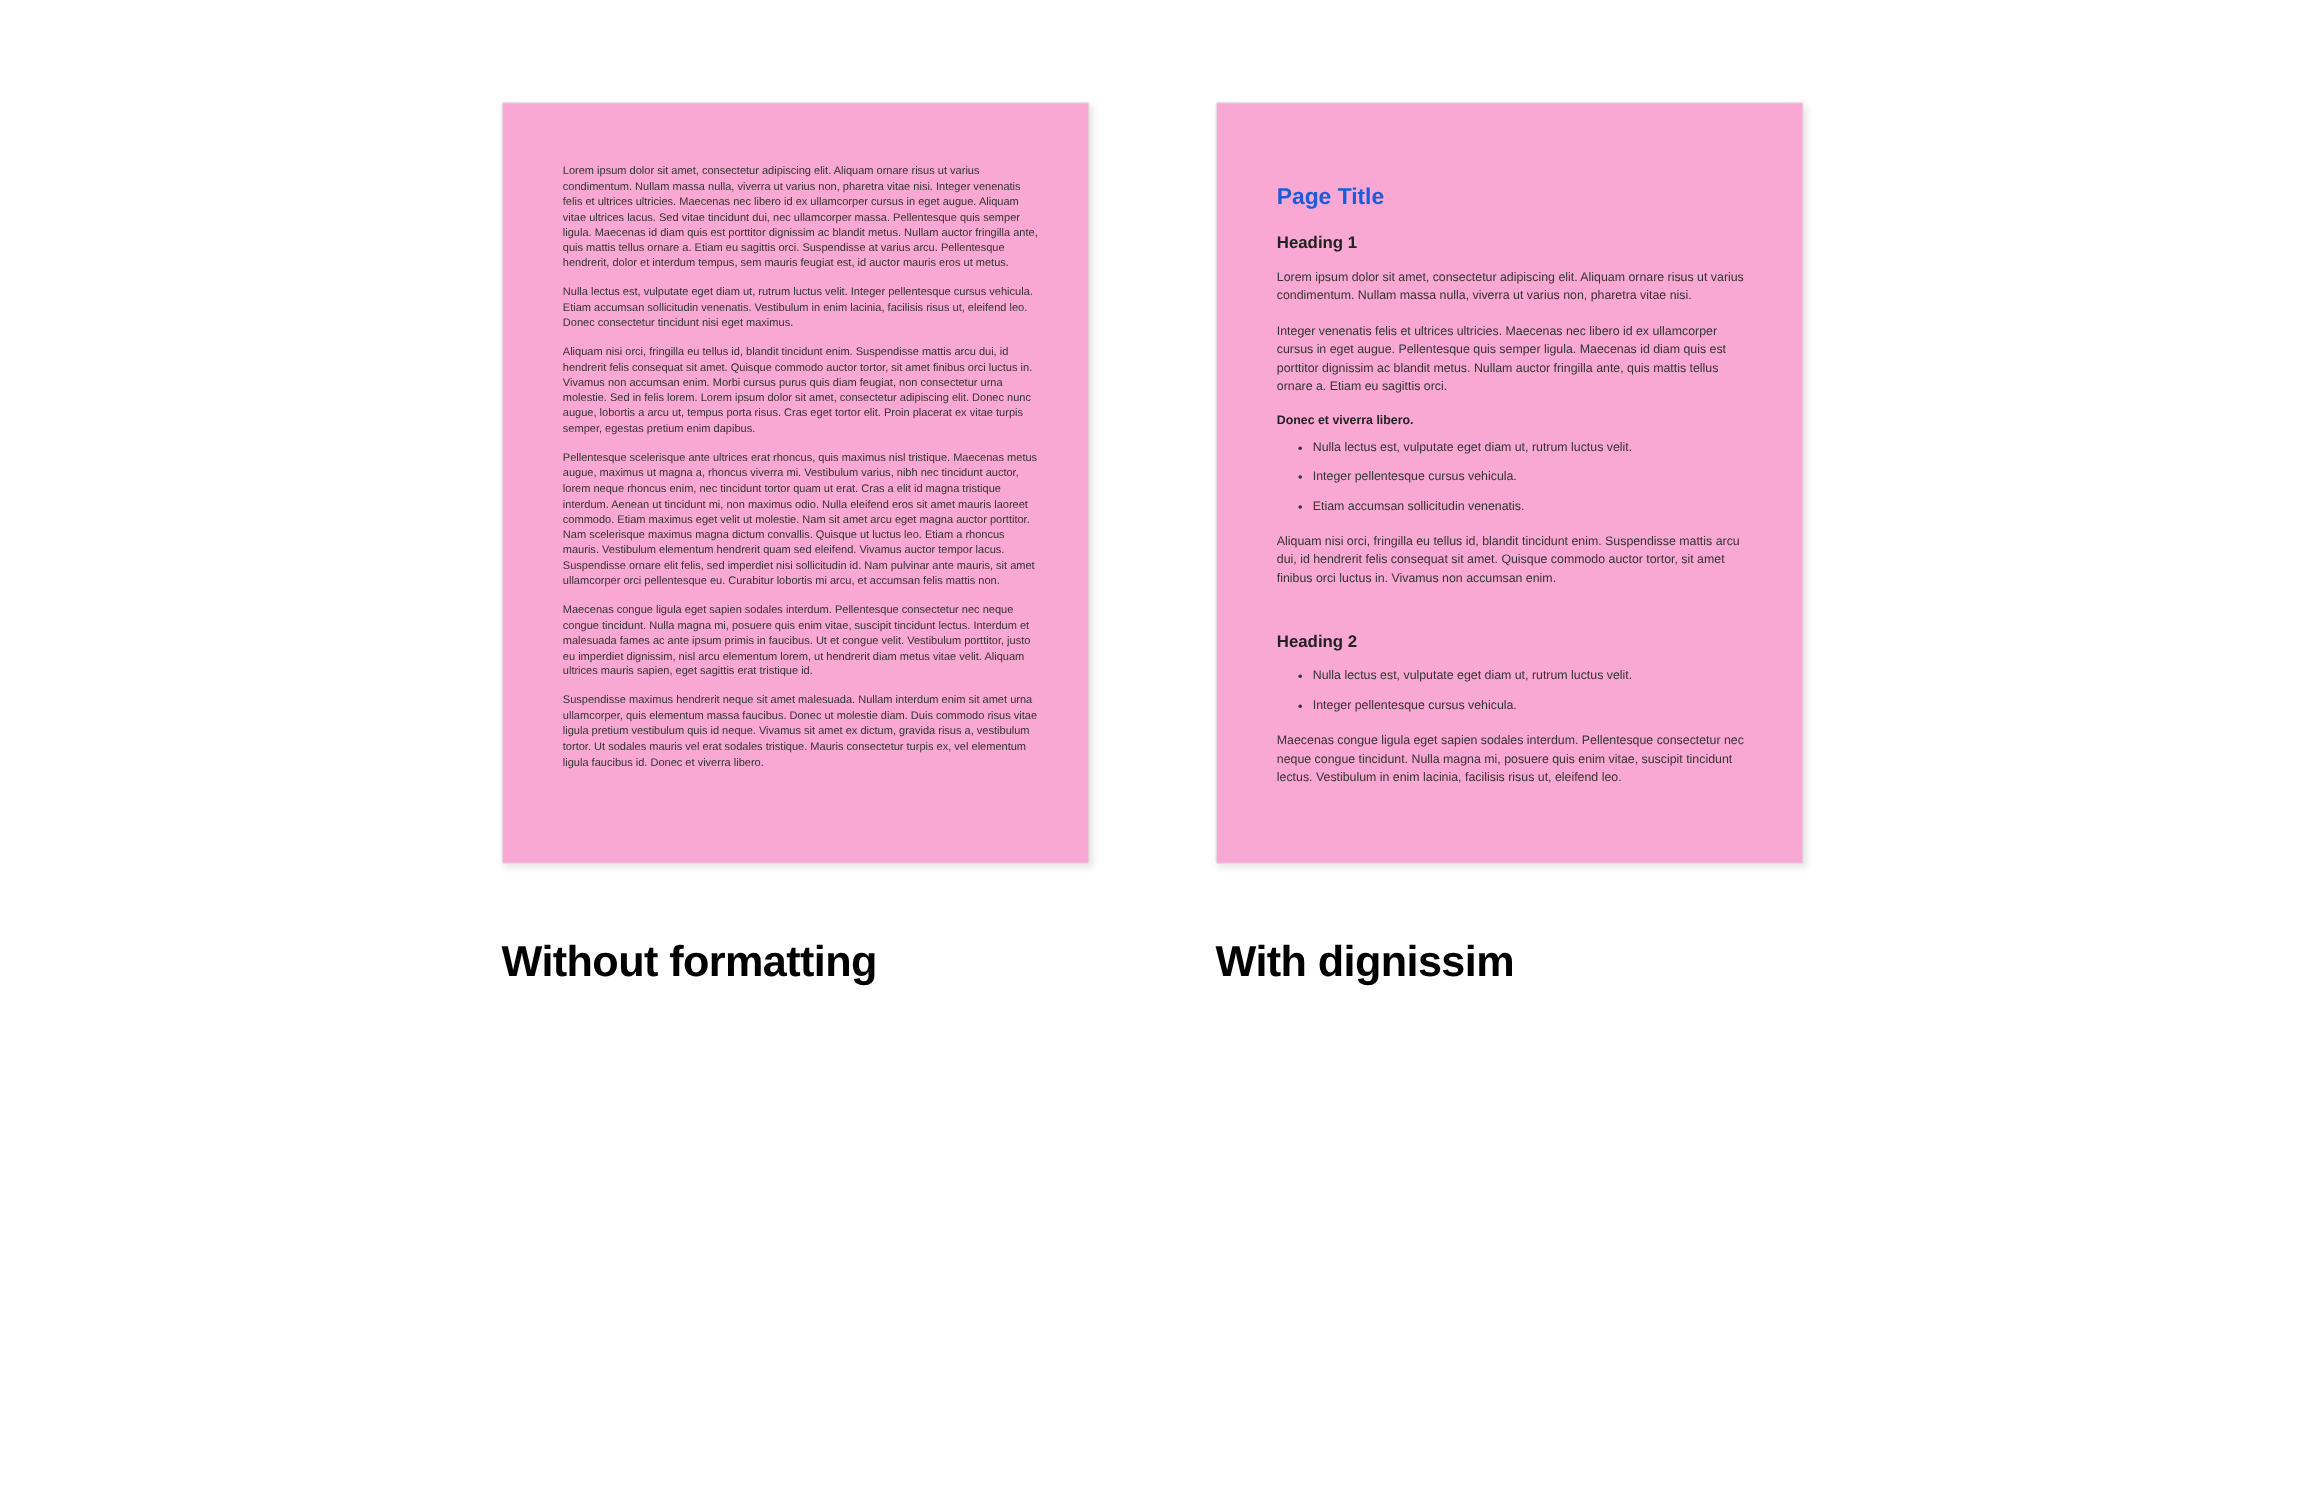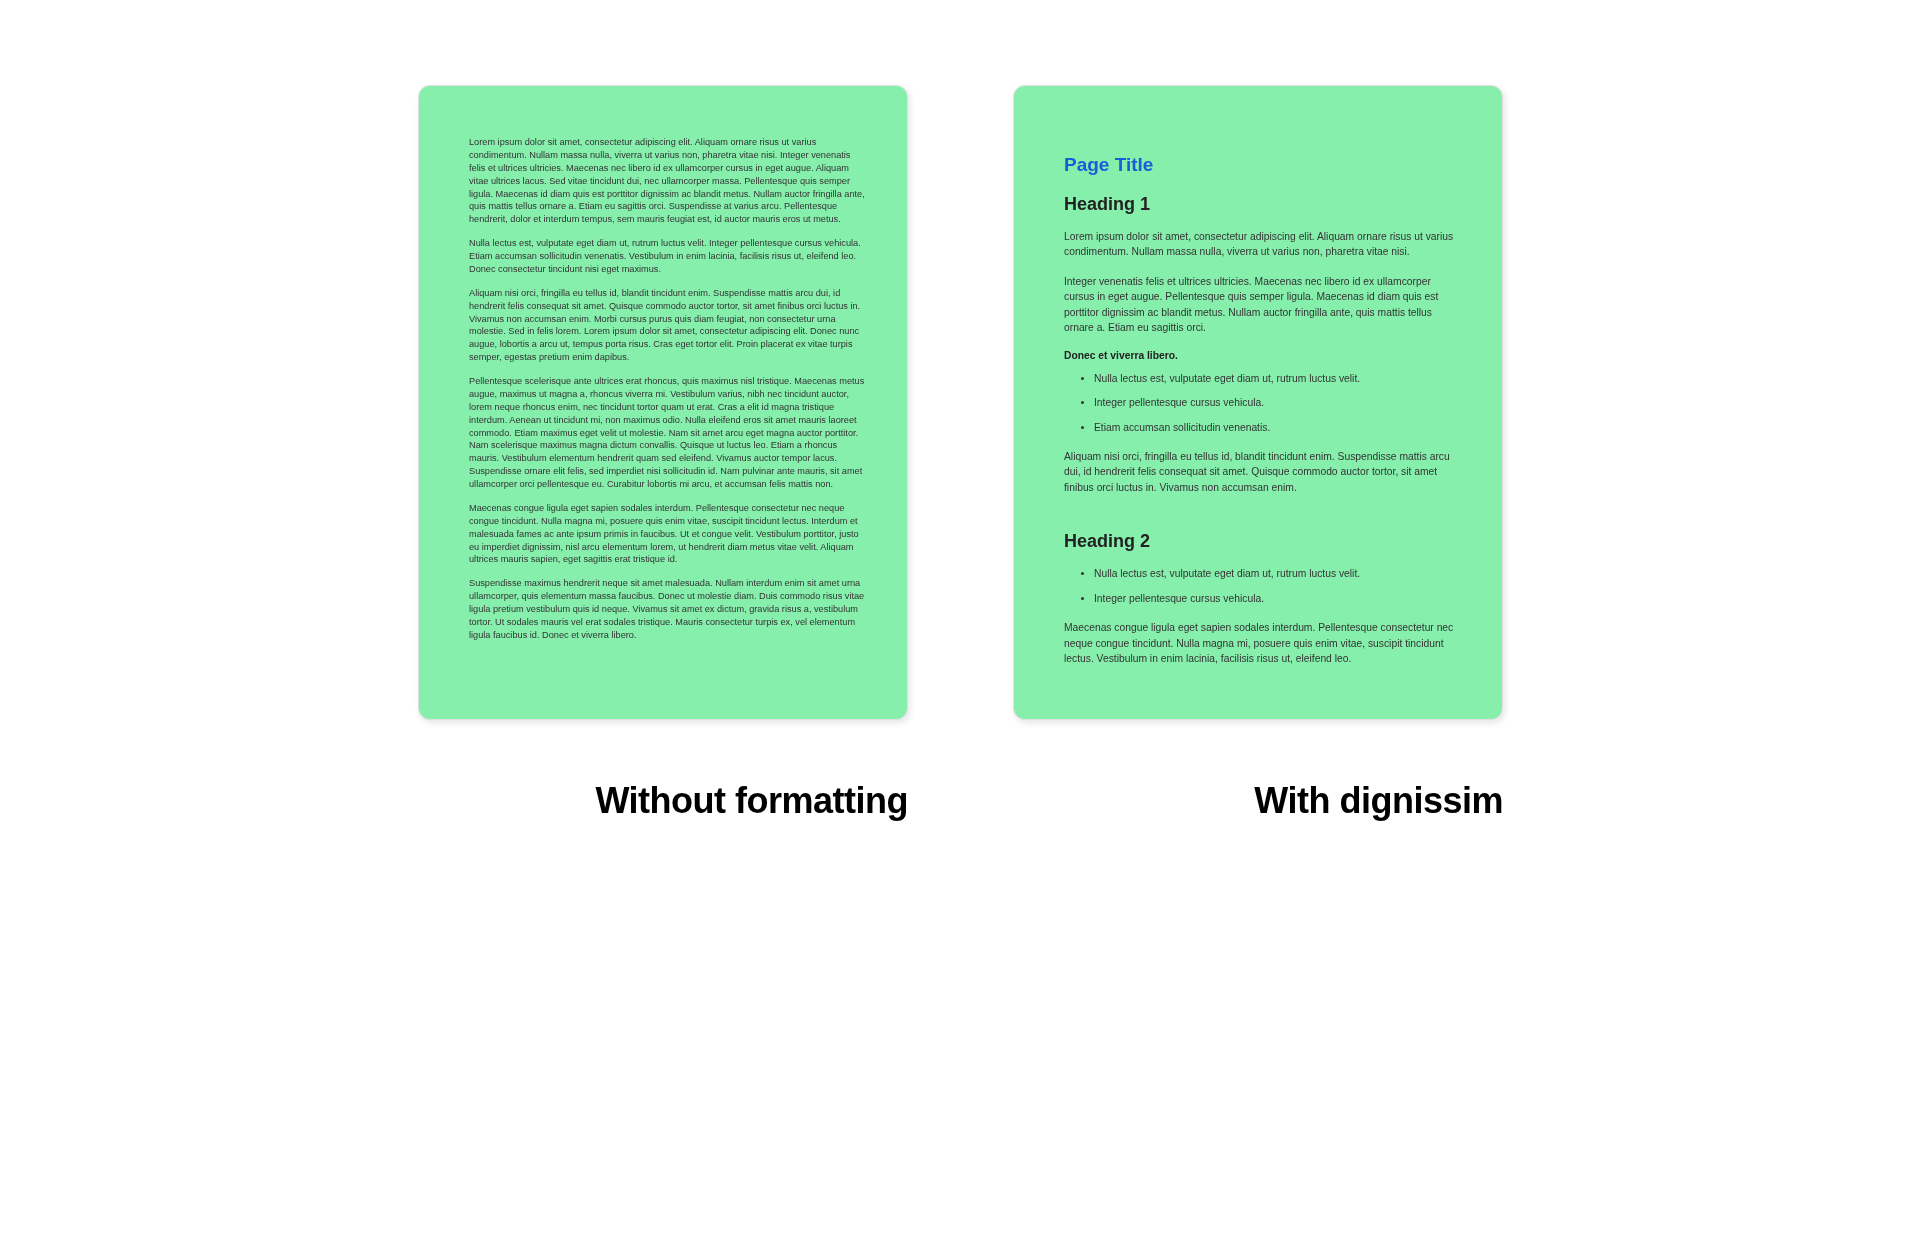--- a/index.html
+++ b/index.html
@@ -22,23 +22,23 @@
     
     .container {
       display: flex;
       gap: 105px;
       justify-content: center;
     }
     
     .page {
       width: 490px;
       height: 635px;
-      background: #86efac;
+      background: #f9a8d4;
       border: 1px solid #e0e0e0;
-      border-radius: 12px;
+      border-radius: 2px;
       box-shadow: 2px 3px 6px rgba(0,0,0,0.1);
       padding: 50px 40px 40px 50px;
       overflow: hidden;
     }
     
     .page-left {
       font-size: 9.2px;
       line-height: 1.4;
       color: #333;
     }
@@ -52,21 +52,21 @@
     }
     
     .page-title {
       color: #1a5dd8;
       font-size: 19px;
       font-weight: 700;
       margin-bottom: 18px;
     }
     
     .heading {
-      font-size: 18px;
+      font-size: 14px;
       font-weight: 700;
       color: #222;
       margin-bottom: 14px;
     }
     
     .page-right p {
       font-size: 10.3px;
       line-height: 1.5;
       color: #333;
       margin-bottom: 14px;
@@ -98,21 +98,21 @@
     
     .captions {
       display: flex;
       gap: 105px;
       justify-content: center;
       margin-top: 60px;
     }
     
     .caption {
       width: 490px;
-      text-align: right;
+      text-align: left;
       font-size: 36px;
       font-weight: 800;
       color: #000;
       letter-spacing: -0.5px;
     }
   </style>
 </head>
 <body>
 
 <div class="container">

